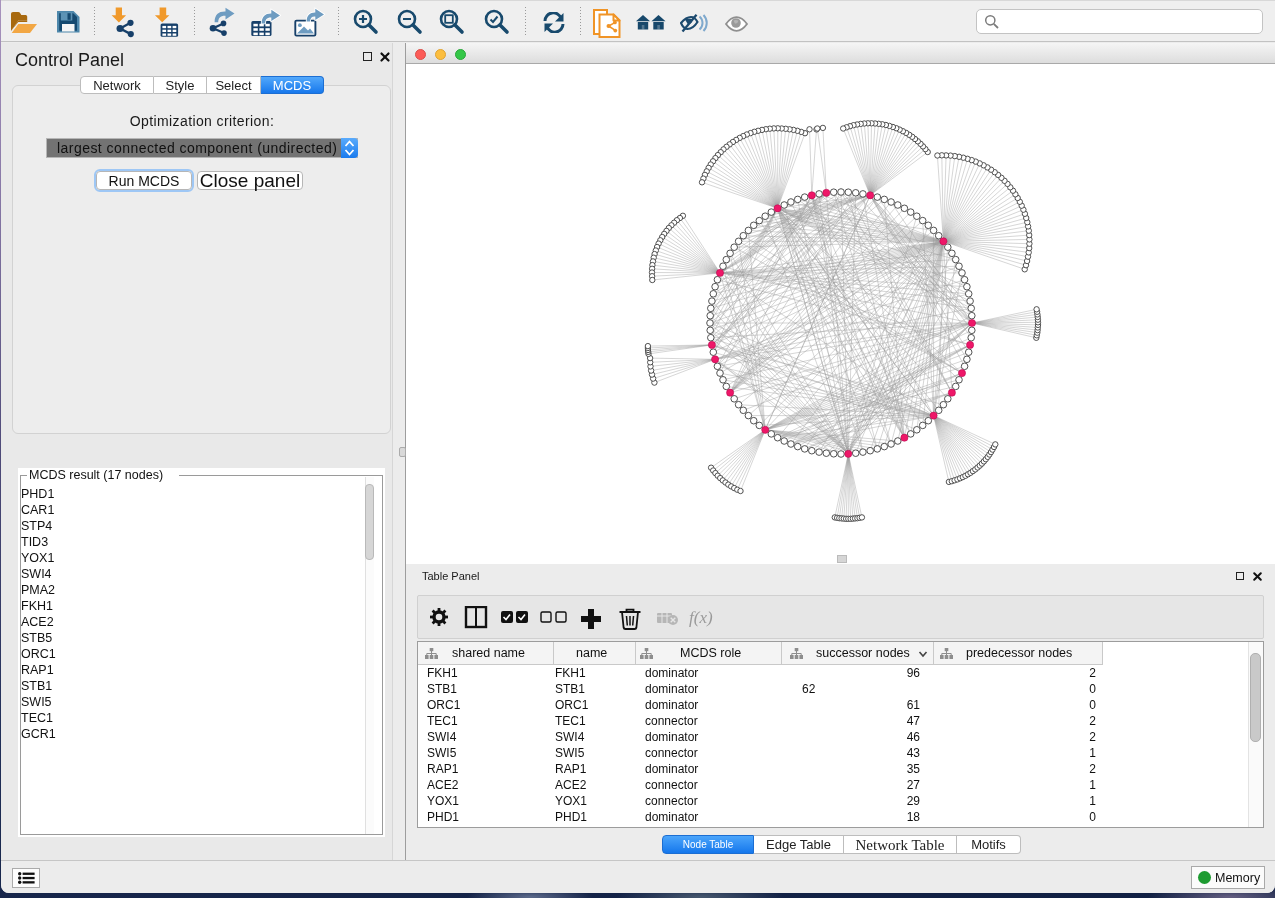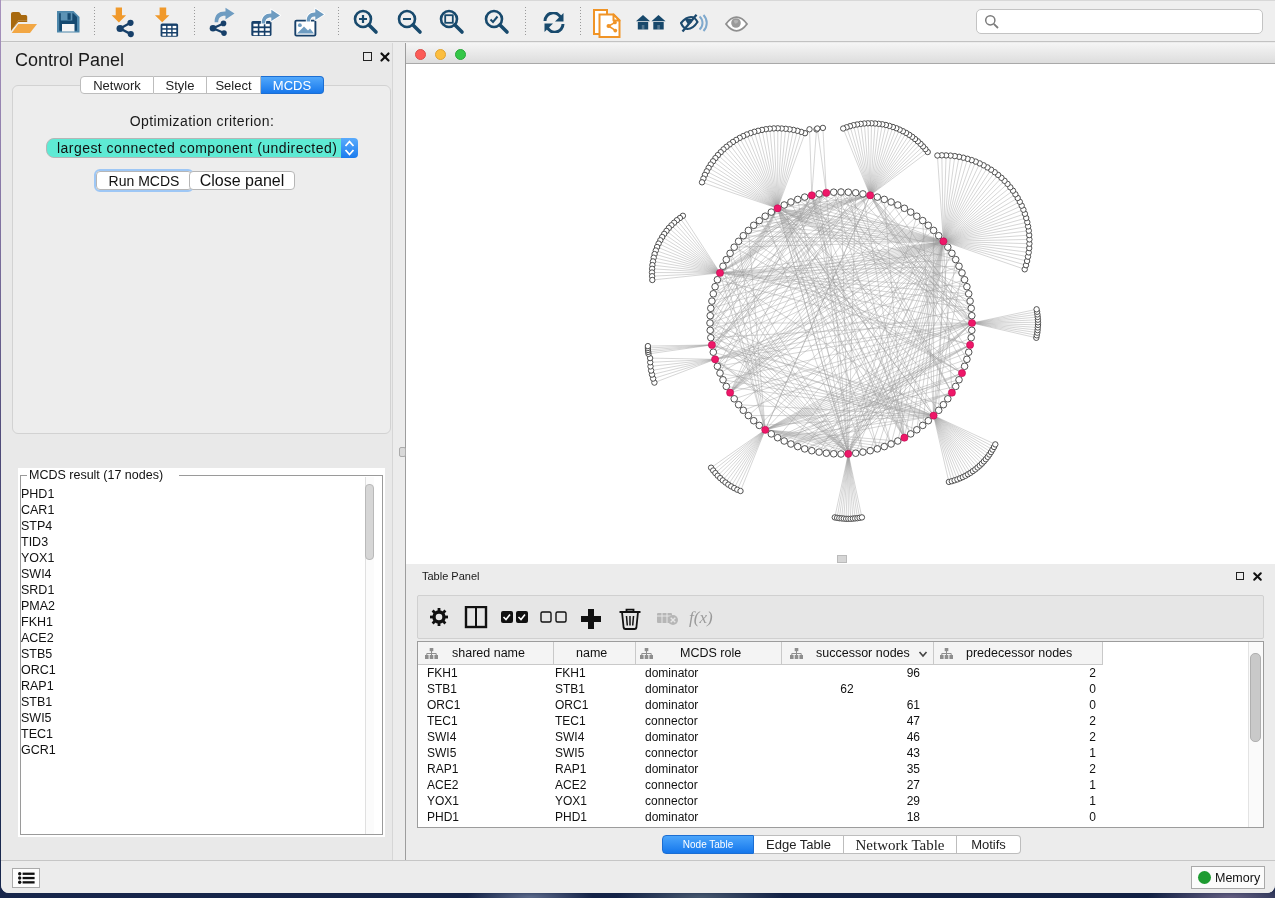--- a/index.html
+++ b/index.html
@@ -202,42 +202,41 @@
 
 <div class="abs" style="left:79px;top:75px;width:245px;height:18px;">
   <div class="abs" style="left:0;top:0;width:74px;height:18px;background:#fff;border:1px solid #bdbdbd;border-radius:4px 0 0 4px;font-size:13px;color:#222;text-align:center;line-height:17px;">Network</div>
   <div class="abs" style="left:74px;top:0;width:53px;height:18px;background:#fff;border:1px solid #bdbdbd;border-left:none;font-size:13px;color:#222;text-align:center;line-height:17px;">Style</div>
   <div class="abs" style="left:127px;top:0;width:54px;height:18px;background:#fff;border:1px solid #bdbdbd;border-left:none;font-size:13px;color:#222;text-align:center;line-height:17px;">Select</div>
   <div class="abs" style="left:181px;top:0;width:63px;height:18px;background:linear-gradient(#52a8fb,#1778ec);border:1px solid #1c6ed2;border-left:none;border-radius:0 4px 4px 0;font-size:13px;color:#fff;text-align:center;line-height:17px;">MCDS</div>
 </div>
 
 <div class="abs" style="left:0;top:112px;width:402px;text-align:center;font-size:14px;letter-spacing:0.4px;color:#1a1a1a;">Optimization criterion:</div>
 
-<div class="abs" style="left:45px;top:137px;width:312px;height:20px;background:#5eead4;border:1px solid #b6b6b6;border-radius:8px;font-size:14px;letter-spacing:0.45px;color:#111;padding-left:10px;line-height:19px;">largest connected component (undirected)</div>
+<div class="abs" style="left:45px;top:137px;width:312px;height:20px;background:#737373;border:1px solid #b6b6b6;border-radius:0;font-size:14px;letter-spacing:0.45px;color:#111;padding-left:10px;line-height:19px;">largest connected component (undirected)</div>
 <div class="abs" style="left:340px;top:137px;width:17px;height:20px;background:linear-gradient(#5aabfc,#1a7bee);border-radius:0 4px 4px 0;"></div>
 <svg class="abs" style="left:342px;top:139px" width="13" height="16" viewBox="0 0 13 16">
   <path d="M2.5 6 L6.5 1.5 L10.5 6" fill="none" stroke="#fff" stroke-width="1.8"></path>
   <path d="M2.5 10 L6.5 14.5 L10.5 10" fill="none" stroke="#fff" stroke-width="1.8"></path>
 </svg>
 
 <div class="abs" style="left:93px;top:168px;width:100px;height:23px;border:2px solid #9ec7f5;border-radius:6px;"></div>
 <div class="abs" style="left:95px;top:170px;width:96px;height:19px;background:#fff;border:1px solid #b6b6b6;border-radius:4px;font-size:14px;color:#111;text-align:center;line-height:18px;">Run MCDS</div>
-<div class="abs" style="left:188px;top:170px;width:106px;height:19px;background:#fff;border:1px solid #b6b6b6;border-radius:4px;font-size:16px;color:#111;text-align:center;line-height:18px;">Close panel</div>
+<div class="abs" style="left:196px;top:170px;width:106px;height:19px;background:#fff;border:1px solid #b6b6b6;border-radius:4px;font-size:19px;color:#111;text-align:center;line-height:18px;">Close panel</div>
 
 <div class="abs" style="left:17px;top:467px;width:367px;height:369px;background:#fff;"></div>
 <div class="abs" style="left:19px;top:474px;width:363px;height:360px;border:1px solid #9a9a9a;"></div>
 <div class="abs" style="left:26px;top:467px;width:152px;height:14px;background:#fff;font-size:12.5px;color:#111;padding-left:2px;">MCDS result (17 nodes)</div>
 <div class="abs" style="left:20px;top:485px;width:330px;font-size:12.5px;color:#111;line-height:16px;">
       <div style="height:16px;">PHD1</div>
       <div style="height:16px;">CAR1</div>
       <div style="height:16px;">STP4</div>
       <div style="height:16px;">TID3</div>
       <div style="height:16px;">YOX1</div>
       <div style="height:16px;">SWI4</div>
-      <div style="height:16px;">SRD1</div>
       <div style="height:16px;">PMA2</div>
       <div style="height:16px;">FKH1</div>
       <div style="height:16px;">ACE2</div>
       <div style="height:16px;">STB5</div>
       <div style="height:16px;">ORC1</div>
       <div style="height:16px;">RAP1</div>
       <div style="height:16px;">STB1</div>
       <div style="height:16px;">SWI5</div>
       <div style="height:16px;">TEC1</div>
       <div style="height:16px;">GCR1</div>
@@ -1176,21 +1175,21 @@
       <span style="position:absolute;left:9px;">FKH1</span>
       <span style="position:absolute;left:137px;">FKH1</span>
       <span style="position:absolute;left:227px;">dominator</span>
       <span style="position:absolute;left:364px;width:138px;text-align:right;">96</span>
       <span style="position:absolute;left:540px;width:138px;text-align:right;">2</span>
     </div>
       <div style="height:16px;position:relative;font-size:12px;color:#111;">
       <span style="position:absolute;left:9px;">STB1</span>
       <span style="position:absolute;left:137px;">STB1</span>
       <span style="position:absolute;left:227px;">dominator</span>
-      <span style="position:absolute;left:360px;width:138px;text-align:center;">62</span>
+      <span style="position:absolute;left:384px;width:138px;text-align:left;">62</span>
       <span style="position:absolute;left:540px;width:138px;text-align:right;">0</span>
     </div>
       <div style="height:16px;position:relative;font-size:12px;color:#111;">
       <span style="position:absolute;left:9px;">ORC1</span>
       <span style="position:absolute;left:137px;">ORC1</span>
       <span style="position:absolute;left:227px;">dominator</span>
       <span style="position:absolute;left:364px;width:138px;text-align:right;">61</span>
       <span style="position:absolute;left:540px;width:138px;text-align:right;">0</span>
     </div>
       <div style="height:16px;position:relative;font-size:12px;color:#111;">

